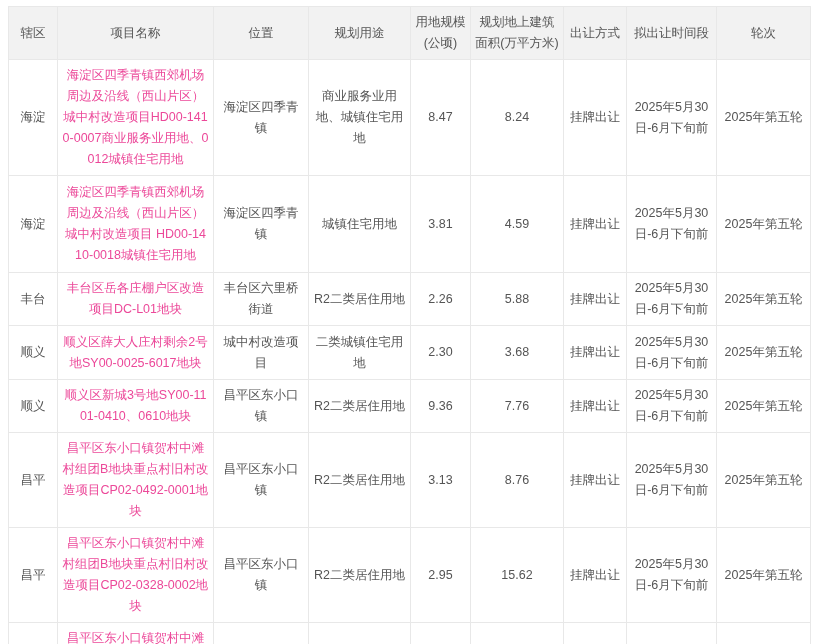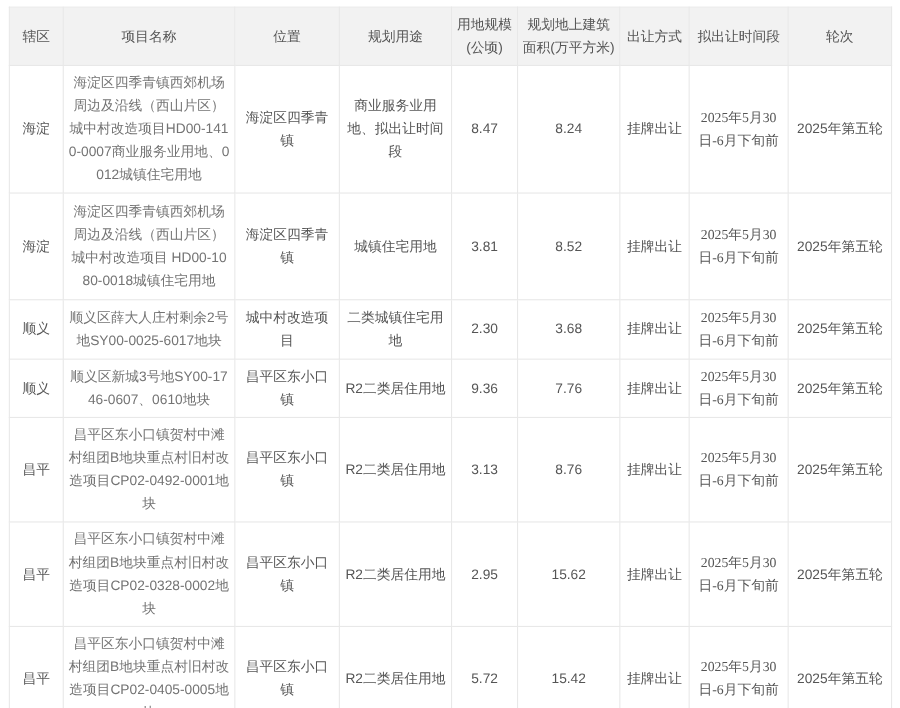--- a/index.html
+++ b/index.html
@@ -37,25 +37,25 @@
   col.c-district { width: 49px; }
   col.c-project  { width: 156px; }
   col.c-location { width: 95px; }
   col.c-usage    { width: 102px; }
   col.c-area     { width: 60px; }
   col.c-barea    { width: 93px; }
   col.c-method   { width: 63px; }
   col.c-period   { width: 90px; }
   col.c-round    { width: 94px; }
 
-  td.cell-period, th.th-period { padding-left: 3px; padding-right: 3px; font-family: Liberation Serif, serif; }
+  td.cell-period, th.th-period { padding-left: 3px; padding-right: 3px; }
   td.cell-round,  th.th-round  { padding-left: 8px; padding-right: 8px; }
 
   .project-link {
-    color: #737373;
+    color: #ec4899;
     cursor: pointer;
     text-decoration: none;
   }
   
   tr.r1 td { height: 100px; }
   tr.r2 td { height: 86px; }
   tr.r3 td { height: 41px; }
   tr.r4 td { height: 43px; }
   tr.r5 td { height: 42px; }
   tr.r6 td, tr.r7 td { height: 64px; }
@@ -89,56 +89,67 @@
         <th class="th-period">拟出让时间段</th>
         <th class="th-round">轮次</th>
       </tr>
     </thead>
     <tbody>
 
       <tr class="r1">
         <td>海淀</td>
         <td><span class="project-link">海淀区四季青镇西郊机场周边及沿线（西山片区）城中村改造项目HD00-1410-0007商业服务业用地、0012城镇住宅用地</span></td>
         <td>海淀区四季青镇</td>
-        <td>商业服务业用地、拟出让时间段</td>
+        <td>商业服务业用地、城镇住宅用地</td>
         <td>8.47</td>
         <td>8.24</td>
         <td>挂牌出让</td>
         <td class="cell-period">2025年5月30日-6月下旬前</td>
         <td class="cell-round">2025年第五轮</td>
       </tr>
 
       <tr class="r2">
         <td>海淀</td>
-        <td><span class="project-link">海淀区四季青镇西郊机场周边及沿线（西山片区）城中村改造项目 HD00-1080-0018城镇住宅用地</span></td>
+        <td><span class="project-link">海淀区四季青镇西郊机场周边及沿线（西山片区）城中村改造项目 HD00-1410-0018城镇住宅用地</span></td>
         <td>海淀区四季青镇</td>
         <td>城镇住宅用地</td>
         <td>3.81</td>
-        <td>8.52</td>
+        <td>4.59</td>
         <td>挂牌出让</td>
         <td class="cell-period">2025年5月30日-6月下旬前</td>
         <td class="cell-round">2025年第五轮</td>
       </tr>
 
+      <tr class="r3">
+        <td>丰台</td>
+        <td><span class="project-link">丰台区岳各庄棚户区改造项目DC-L01地块</span></td>
+        <td>丰台区六里桥街道</td>
+        <td>R2二类居住用地</td>
+        <td>2.26</td>
+        <td>5.88</td>
+        <td>挂牌出让</td>
+        <td class="cell-period">2025年5月30日-6月下旬前</td>
+        <td class="cell-round">2025年第五轮</td>
+      </tr>
 
       <tr class="r4">
         <td>顺义</td>
         <td><span class="project-link">顺义区薛大人庄村剩余2号地SY00-0025-6017地块</span></td>
         <td>城中村改造项目</td>
         <td>二类城镇住宅用地</td>
         <td>2.30</td>
         <td>3.68</td>
         <td>挂牌出让</td>
         <td class="cell-period">2025年5月30日-6月下旬前</td>
         <td class="cell-round">2025年第五轮</td>
       </tr>
 
       <tr class="r5">
         <td>顺义</td>
-        <td><span class="project-link">顺义区新城3号地SY00-1746-0607、0610地块</span></td>
+        <td><span class="project-link">顺义区新城3号地SY00-1101-0410、0610地块</span></td>
         <td>昌平区东小口镇</td>
         <td>R2二类居住用地</td>
         <td>9.36</td>
         <td>7.76</td>
         <td>挂牌出让</td>
         <td class="cell-period">2025年5月30日-6月下旬前</td>
         <td class="cell-round">2025年第五轮</td>
       </tr>
 
       <tr class="r6">

